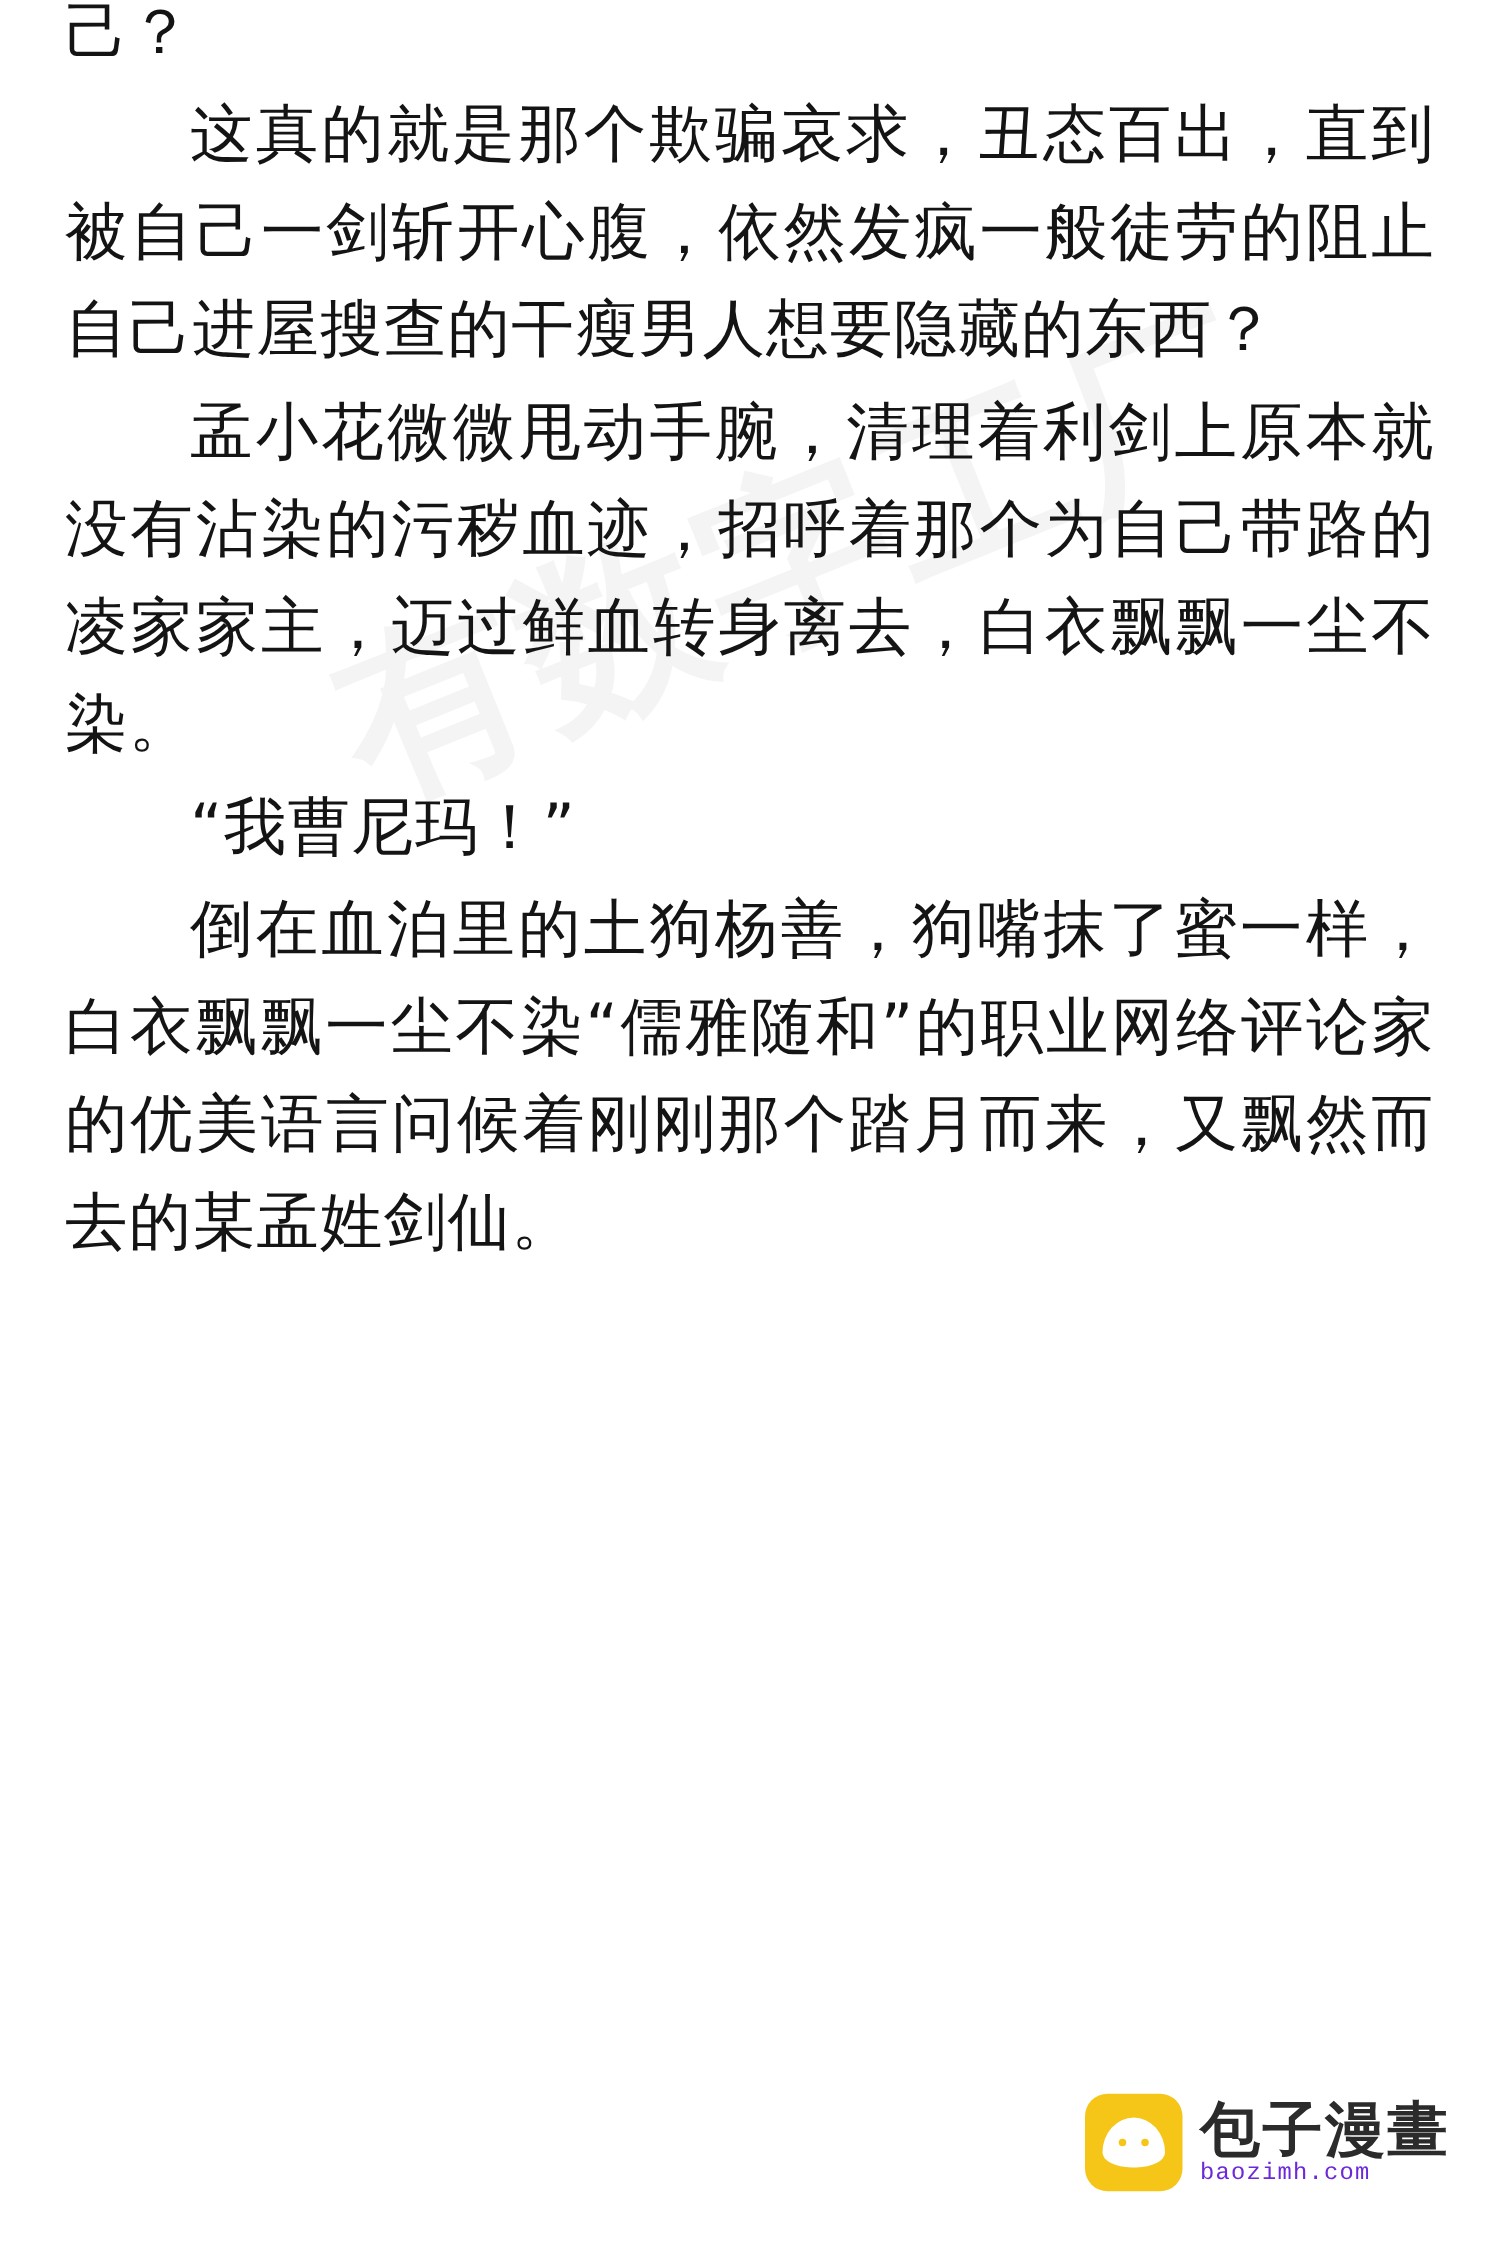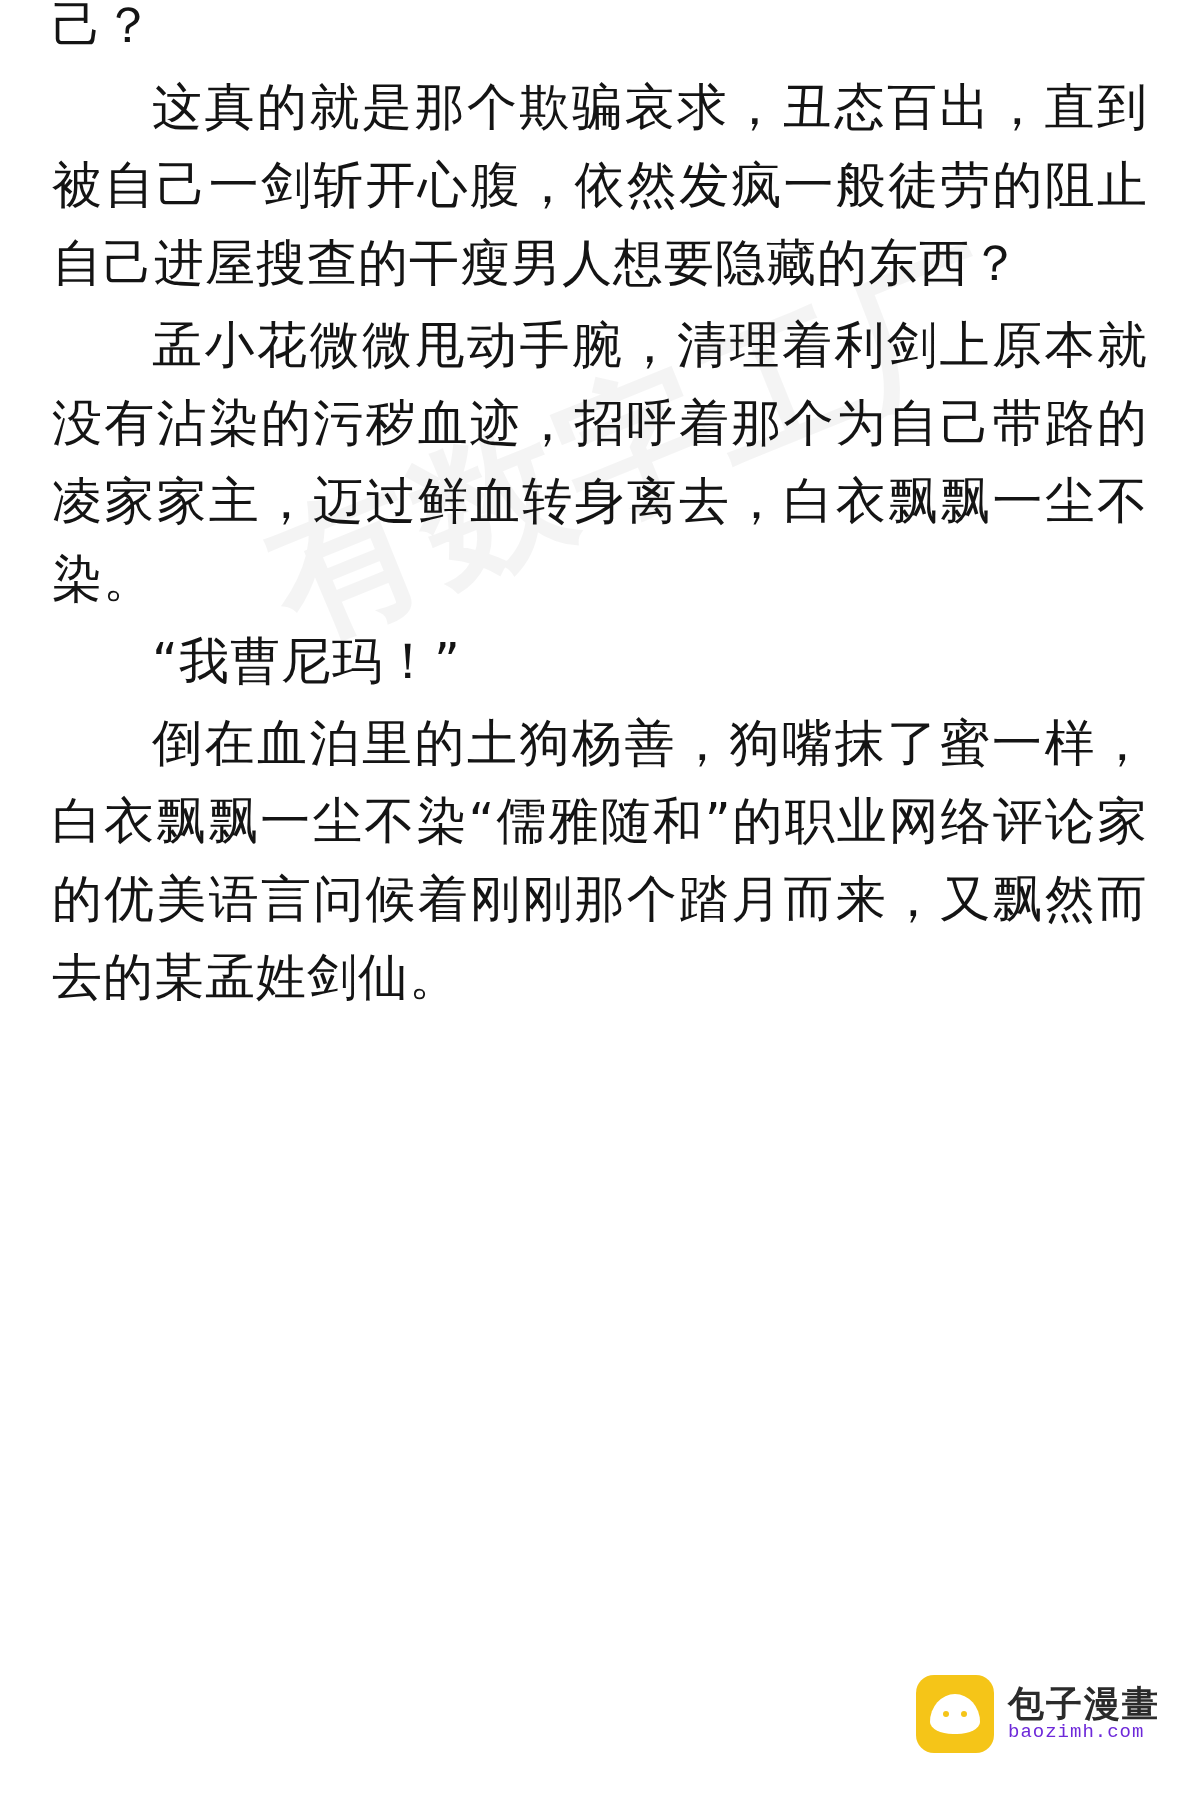--- a/index.html
+++ b/index.html
@@ -96,21 +96,21 @@
   }
   .bun-badge .bun::before { left: 13px; }
   .bun-badge .bun::after { right: 13px; }
   .brand-text {
     display: flex;
     flex-direction: column;
     justify-content: center;
     line-height: 1.05;
   }
   .brand-cn {
-    font-size: 36px;
+    font-size: 48px;
     font-weight: 700;
     color: #2b2b2b;
     letter-spacing: 2px;
     font-family: "DejaVu Sans", sans-serif;
   }
   .brand-en {
     font-size: 19px;
     color: #6d28d9;
     letter-spacing: 1px;
     font-family: Liberation Mono, monospace;

